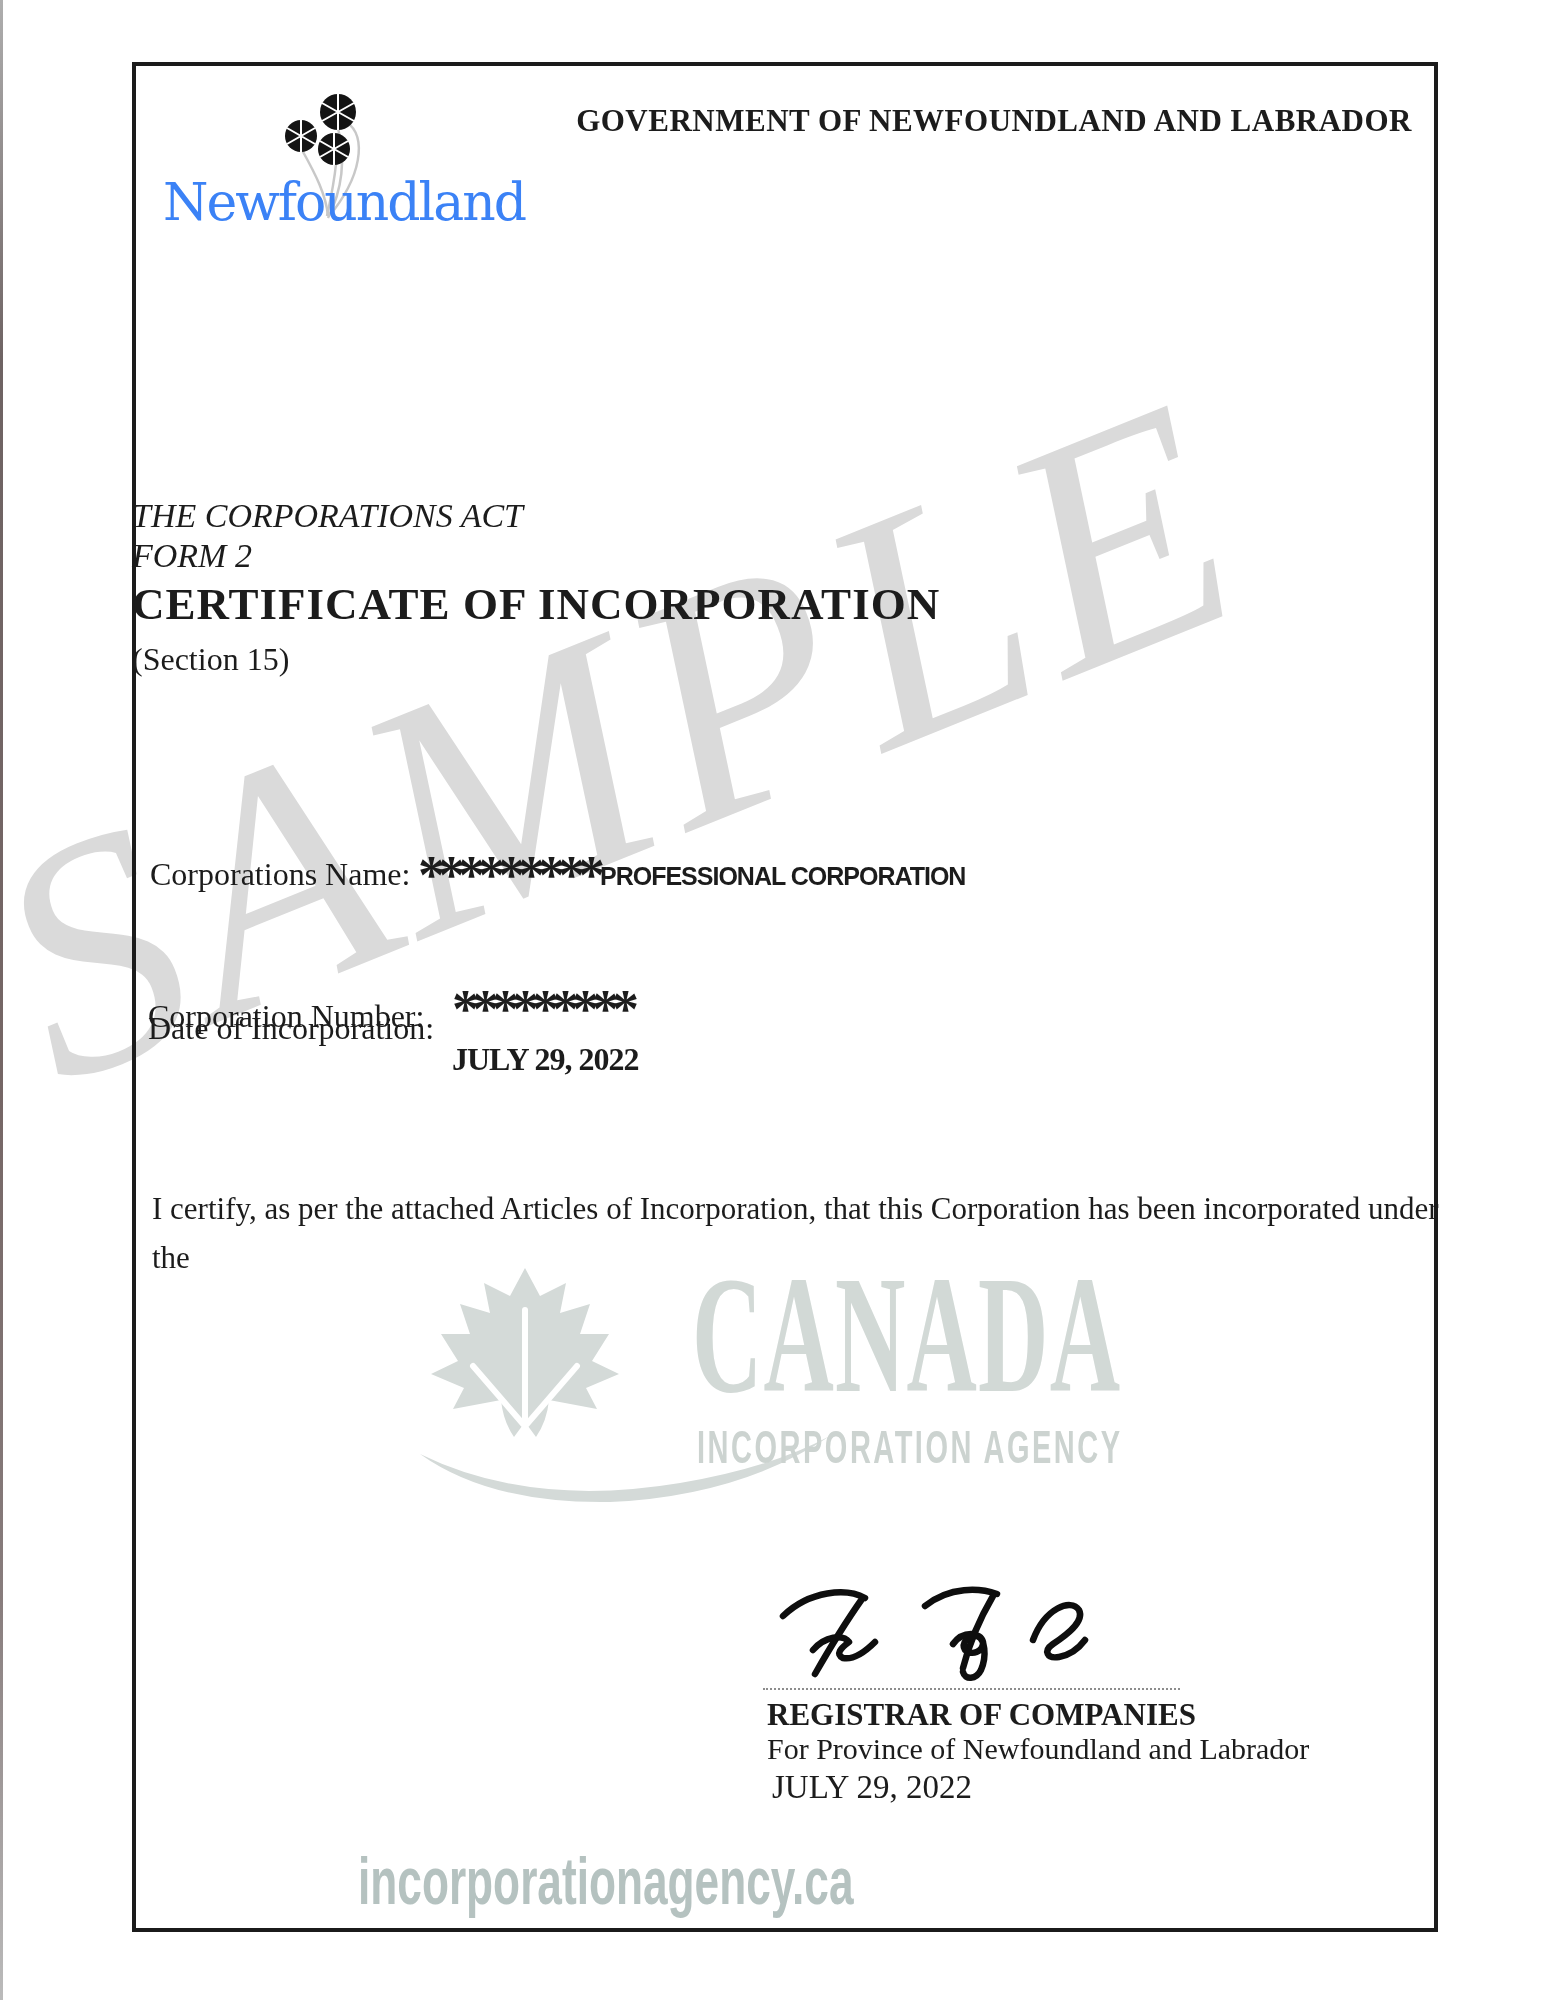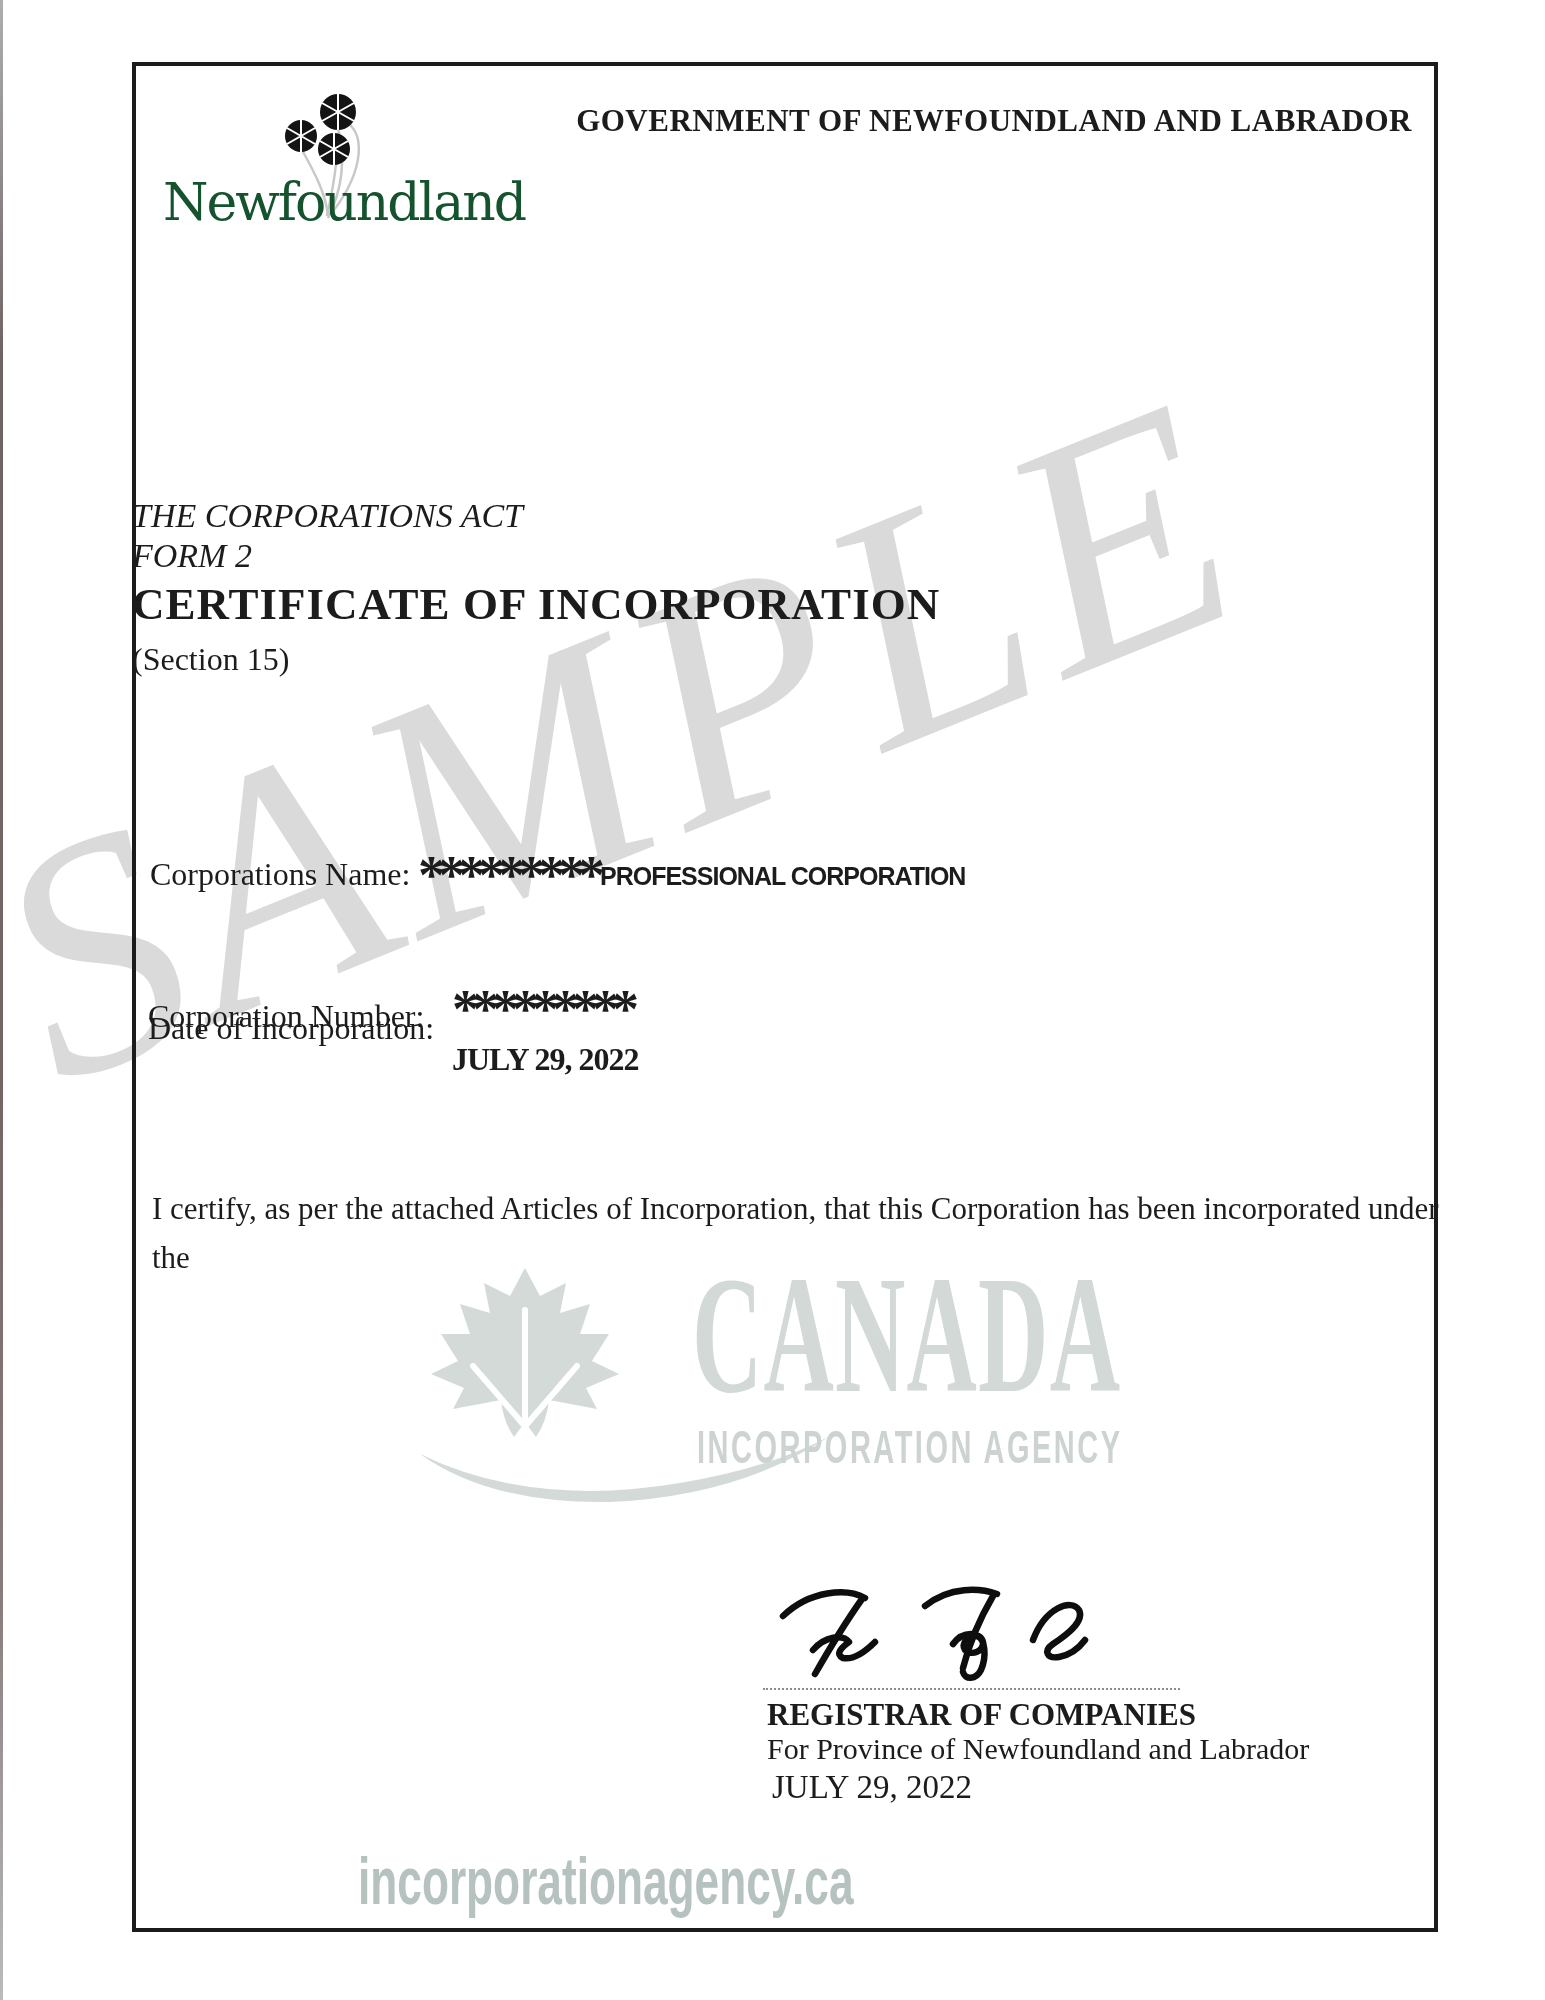--- a/index.html
+++ b/index.html
@@ -31,21 +31,21 @@
     white-space:nowrap;font-family:"Liberation Sans",sans-serif;}
   .wm-site{
     left:358px;top:1843px;font-size:66px;font-weight:700;letter-spacing:0;
     color:#b5c2c0;transform:scaleX(.67);transform-origin:left top;z-index:3;
     white-space:nowrap;font-family:"Liberation Sans",sans-serif;}
   .wm-leaf{left:410px;top:1258px;width:430px;height:250px;z-index:1;}
   
   .gov-line{left:400px;top:103px;width:1012px;text-align:right;font-weight:700;
     font-size:31px;letter-spacing:.5px;z-index:3;}
   .logo-word1{left:163px;top:172px;font-family:"DejaVu Serif",serif;font-weight:500;
-    font-size:52px;letter-spacing:-2px;color:#14532d;z-index:3;}
+    font-size:52px;letter-spacing:-2px;color:#3b82f6;z-index:3;}
   .logo-word2{left:220px;top:222px;font-family:"DejaVu Serif",serif;font-weight:500;
     font-size:50px;letter-spacing:-2px;color:#161616;z-index:3;}
   .logo-flowers{left:272px;top:90px;width:140px;height:135px;z-index:3;}
   
   .center-band{left:132px;width:1306px;text-align:left;z-index:3;}
   .t-act{top:497px;font-size:34px;font-style:italic;}
   .t-form{top:537px;font-size:34px;font-style:italic;}
   .t-main{top:578px;font-size:45px;font-weight:700;letter-spacing:1px;}
   .t-sec{top:641px;font-size:32px;}
   

